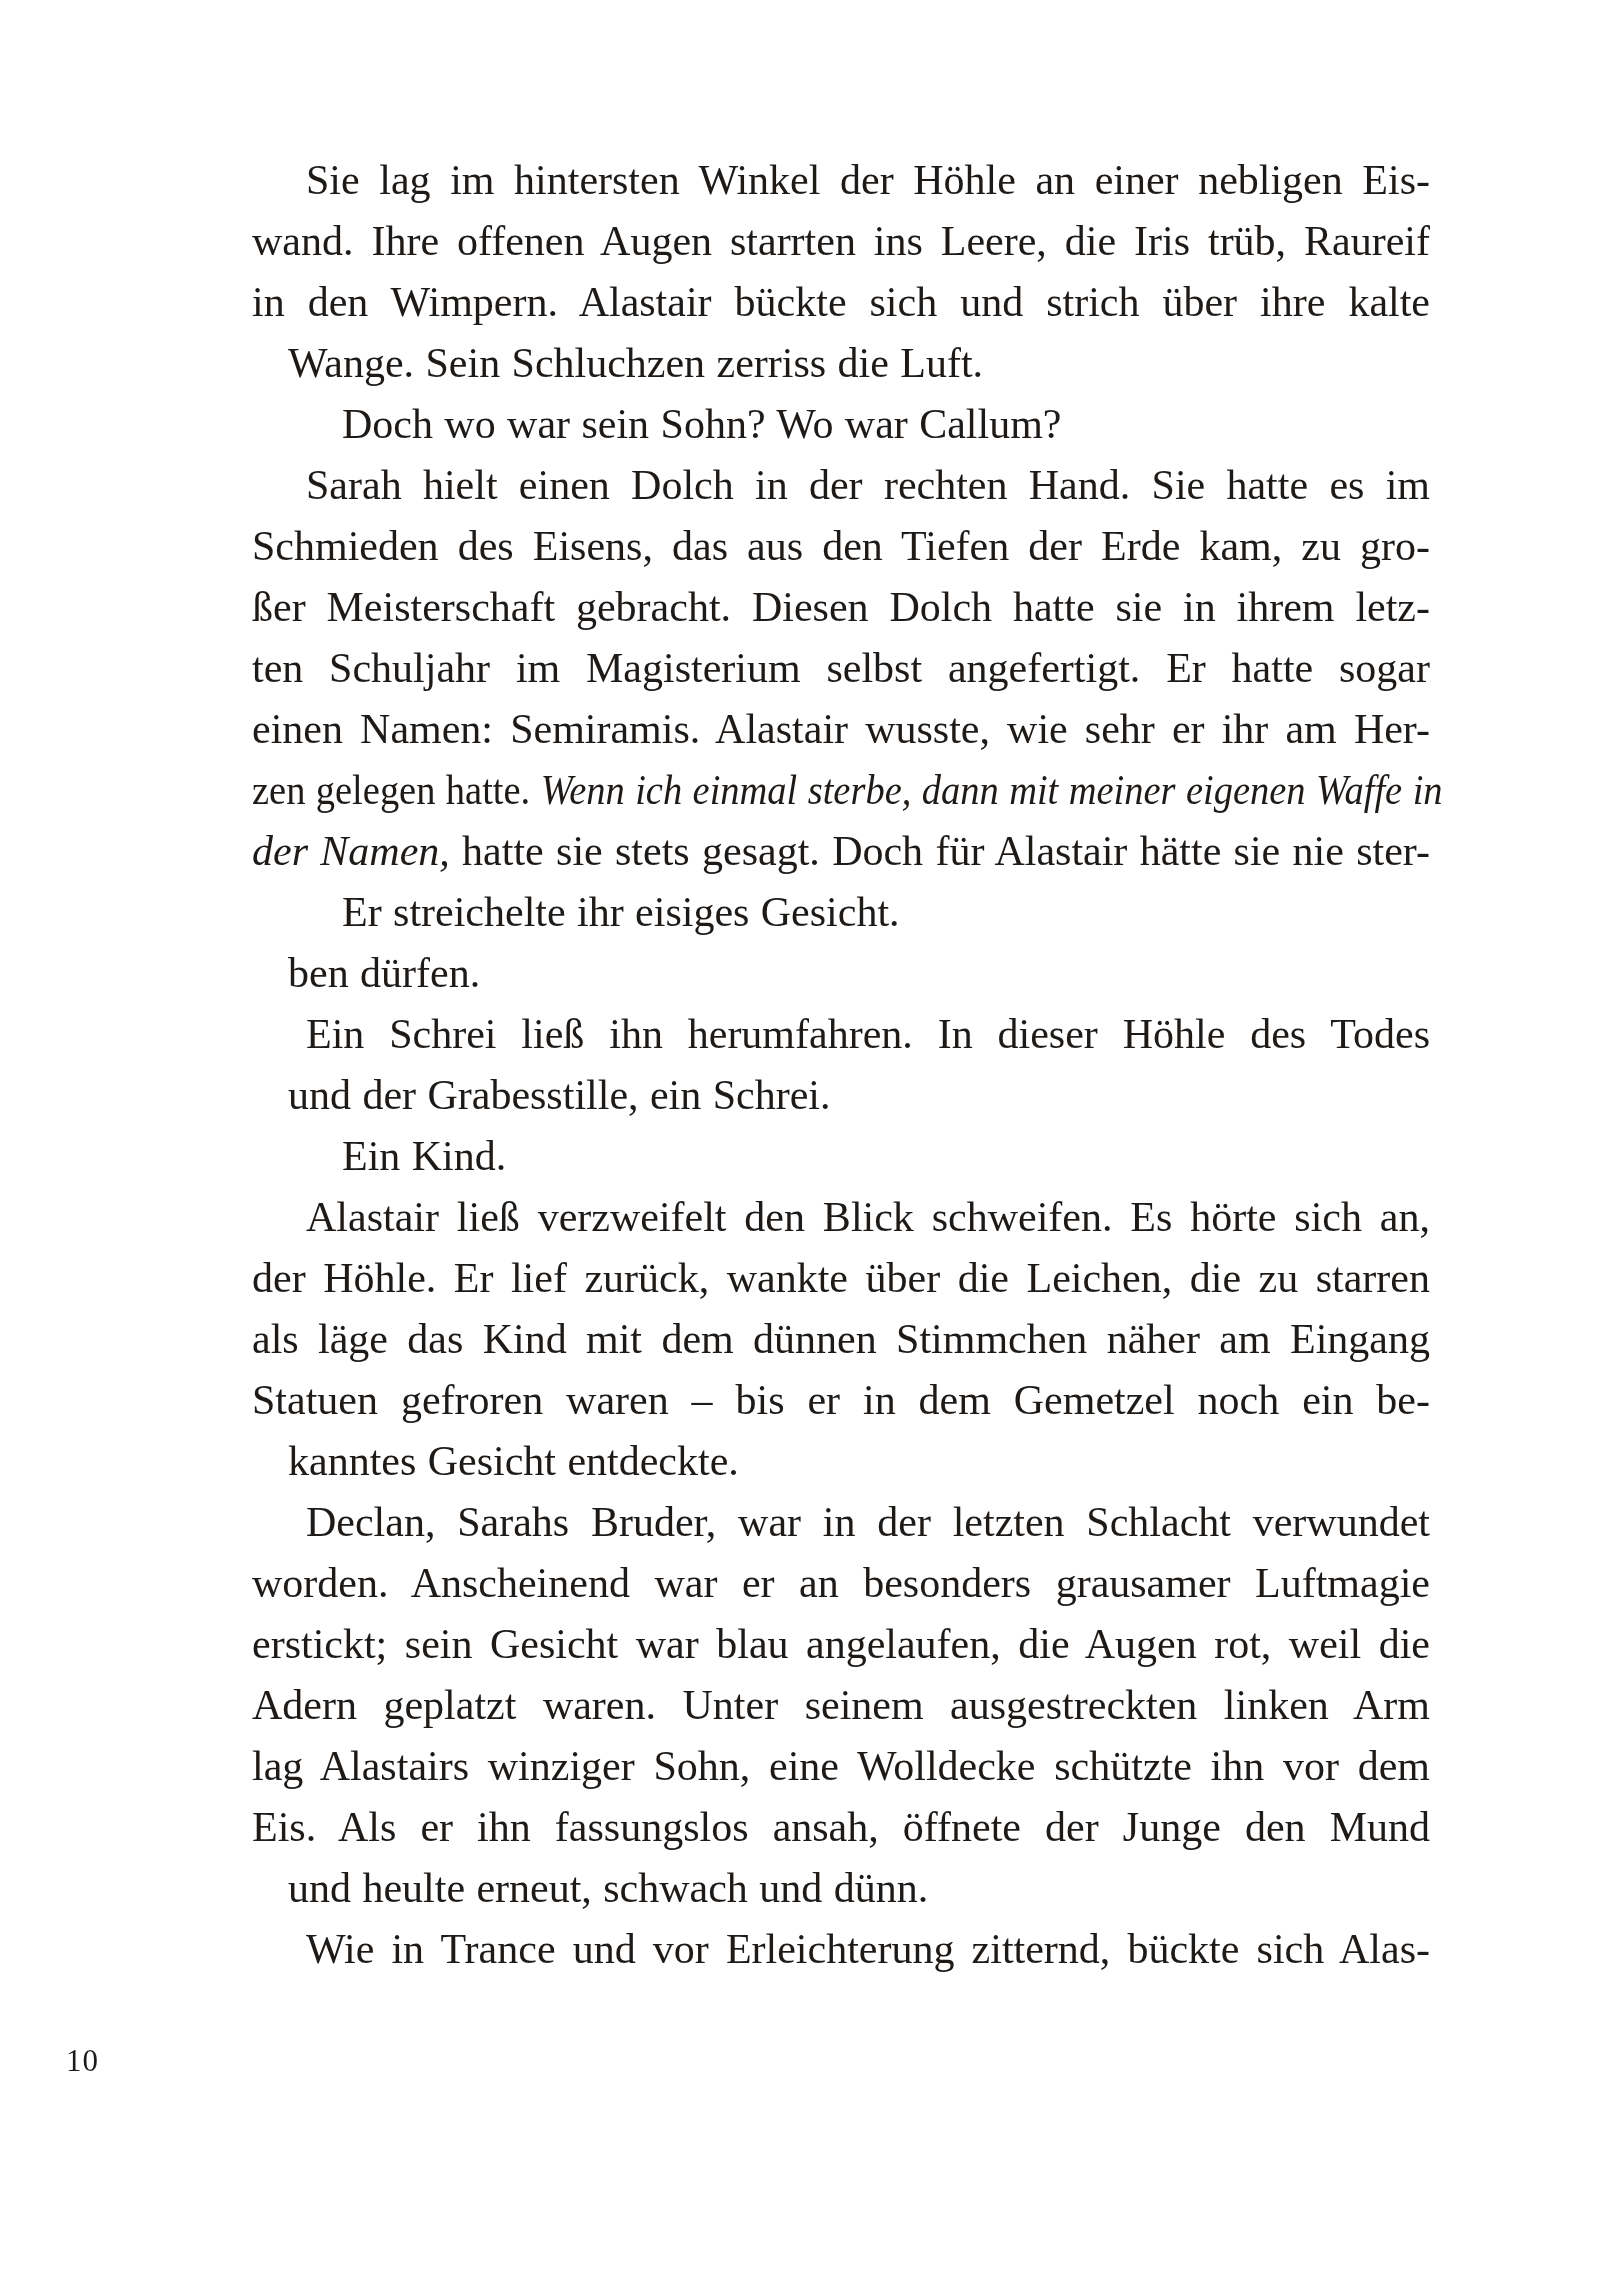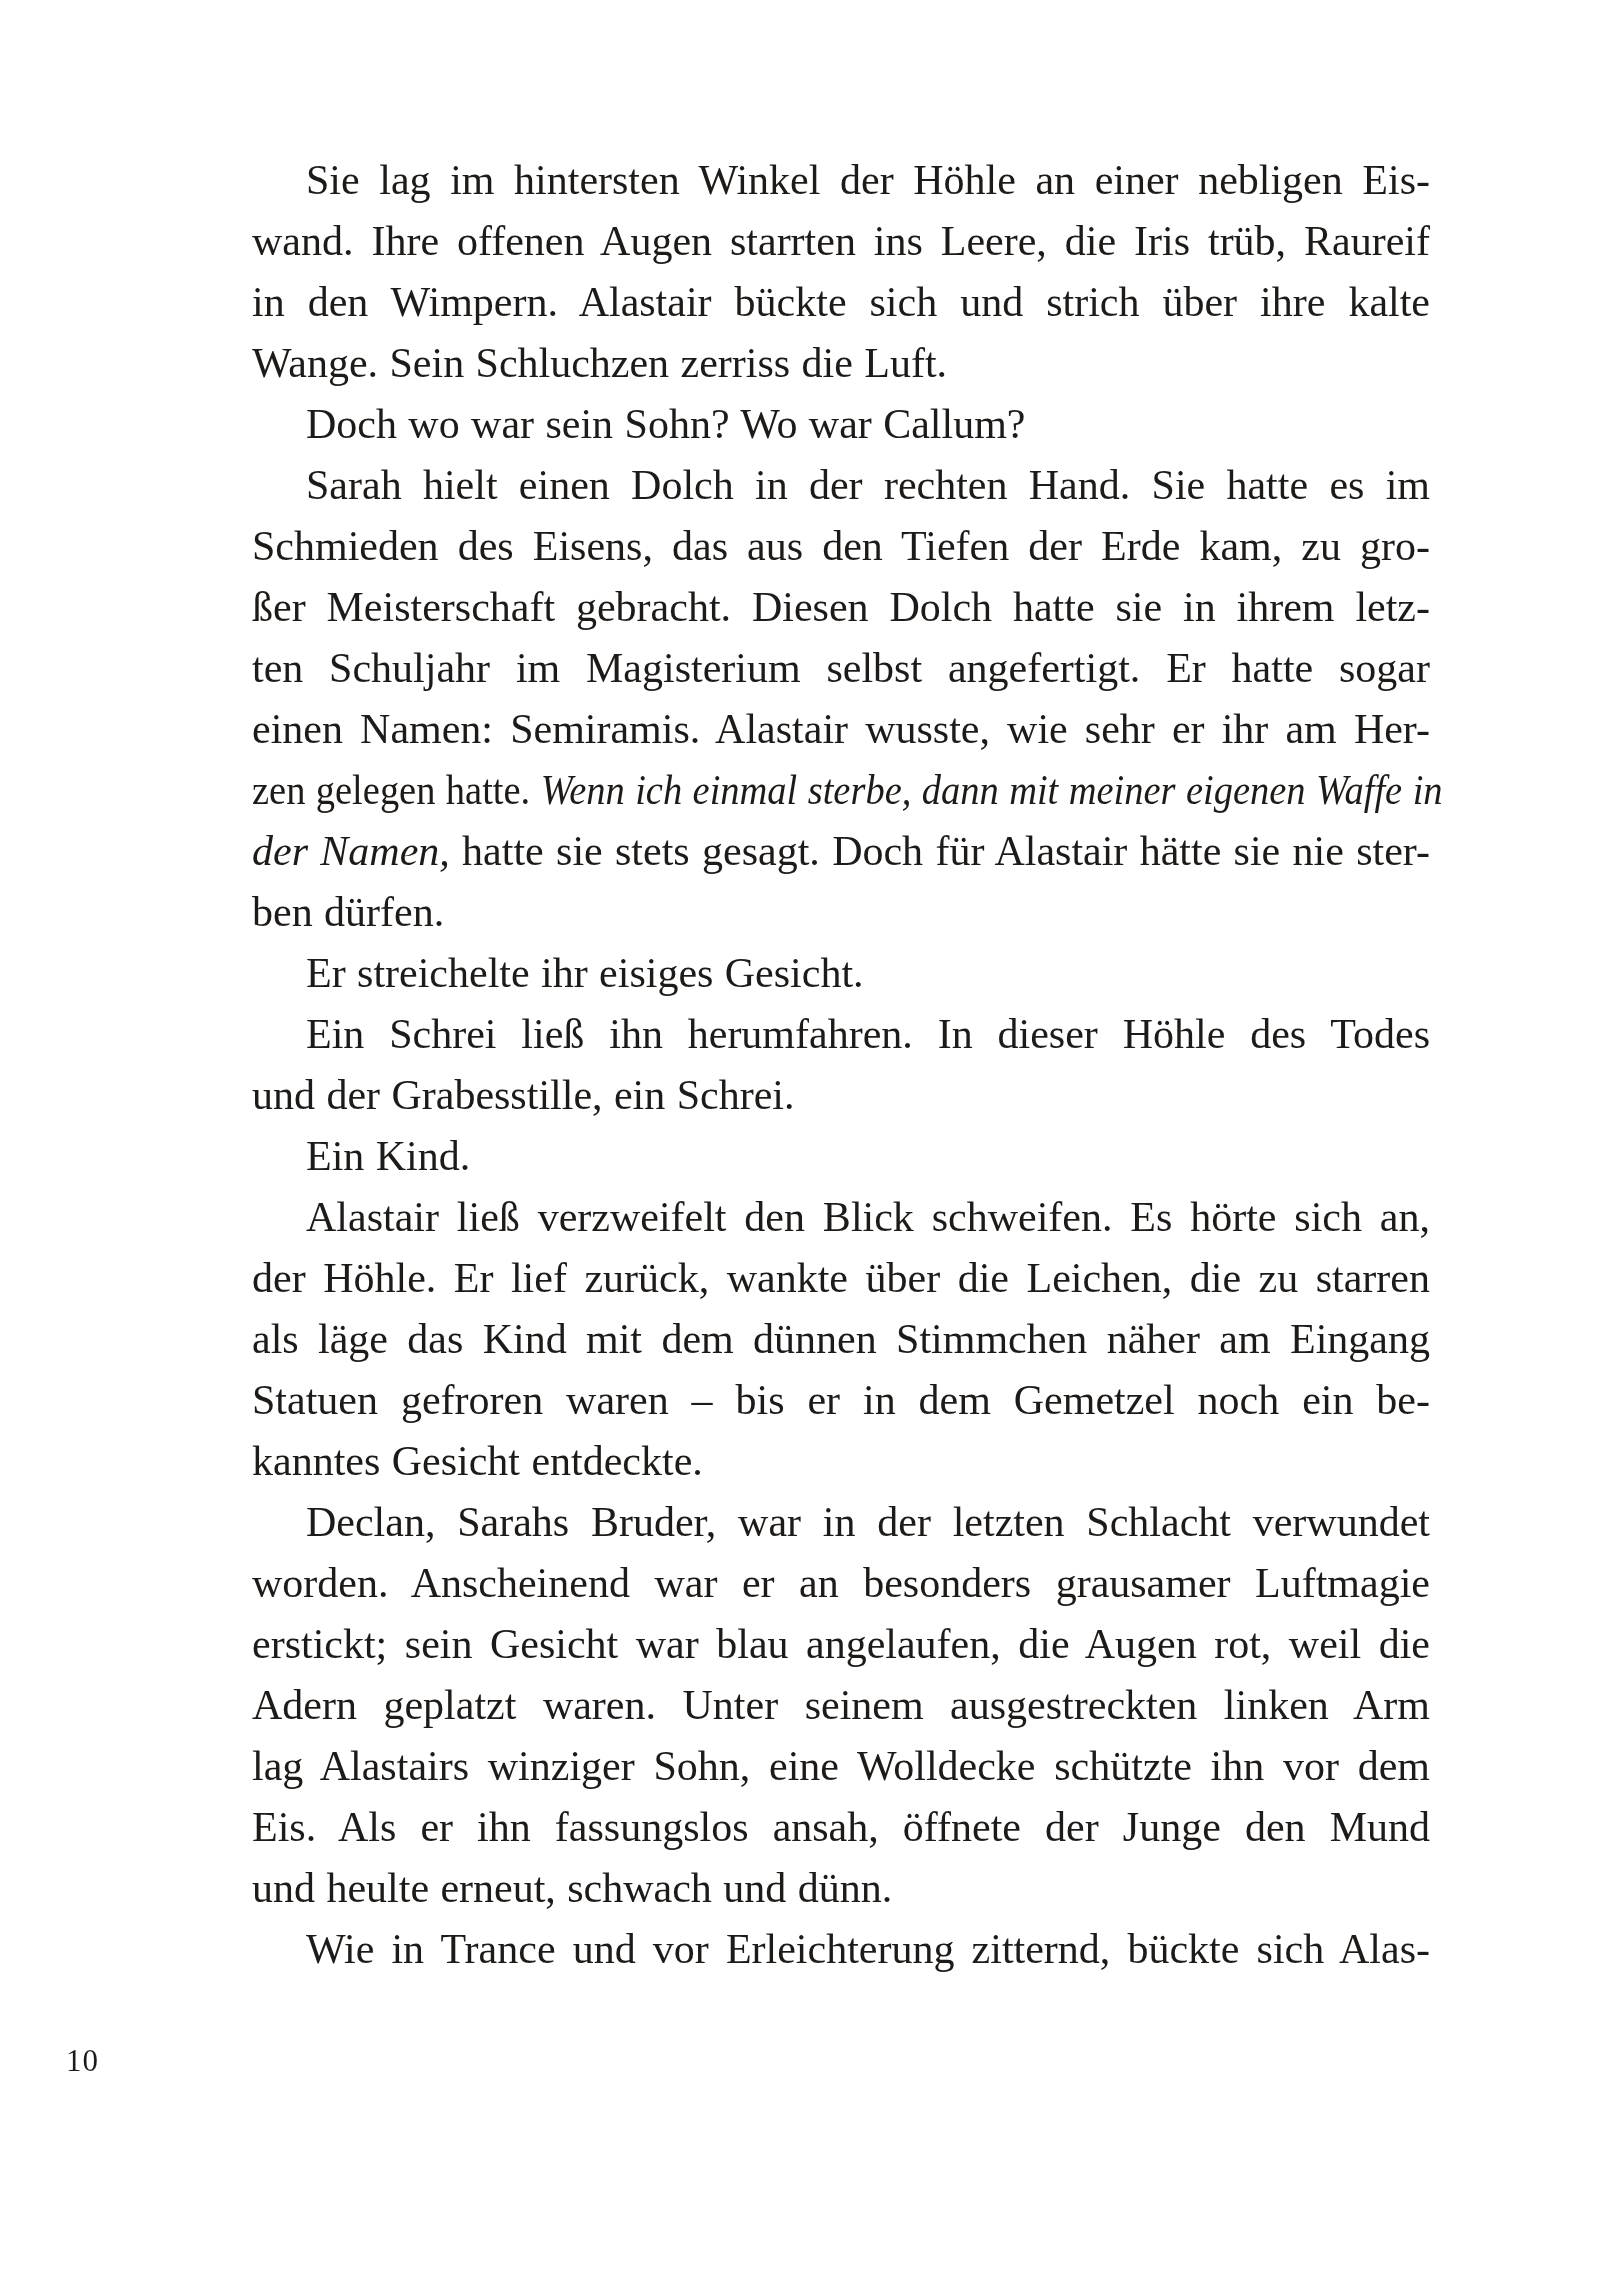--- a/index.html
+++ b/index.html
@@ -12,21 +12,21 @@
     position: absolute; left: 252px; top: 150px; width: 1178px;
     font-family: "Liberation Serif", "DejaVu Serif", serif;
     font-size: 42px; color: #1e1a17;
   }
   .line {
     height: 61px; line-height: 61px;
     white-space: nowrap; overflow: visible;
     text-align: justify; text-align-last: justify;
     word-spacing: 0.9px;
   }
-  .line.last { text-align-last: left; }
+  .line.last { text-align-last: left; margin-left: 36px; }
   .line.indent { padding-left: 54px; }
   .seg.italic { font-style: italic; }
   .page-number {
     position: absolute; left: 0; width: 1613px; top: 2043px;
     padding-left: 66px; box-sizing: border-box;
     font-family: "Liberation Serif", "DejaVu Serif", serif;
     font-size: 31px; color: #1e1a17; letter-spacing: 0.9px;
     font-variant: small-caps;
   }
 </style>
@@ -40,22 +40,22 @@
       <div class="line"><span class="seg">in den Wimpern. Alastair bückte sich und strich über ihre kalte</span></div>
       <div class="line last"><span class="seg">Wange. Sein Schluchzen zerriss die Luft.</span></div>
       <div class="line indent last"><span class="seg">Doch wo war sein Sohn? Wo war Callum?</span></div>
       <div class="line indent"><span class="seg">Sarah hielt einen Dolch in der rechten Hand. Sie hatte es im</span></div>
       <div class="line"><span class="seg">Schmieden des Eisens, das aus den Tiefen der Erde kam, zu gro-</span></div>
       <div class="line"><span class="seg">ßer Meisterschaft gebracht. Diesen Dolch hatte sie in ihrem letz-</span></div>
       <div class="line"><span class="seg">ten Schuljahr im Magisterium selbst angefertigt. Er hatte sogar</span></div>
       <div class="line"><span class="seg">einen Namen: Semiramis. Alastair wusste, wie sehr er ihr am Her-</span></div>
       <div class="line" style="transform-origin: left center; white-space: nowrap; text-align-last: left; transform: scaleX(0.9158); width: 1286px;"><span class="seg">zen gelegen hatte. </span><span class="seg italic">Wenn ich einmal sterbe, dann mit meiner eigenen Waffe in</span></div>
       <div class="line"><span class="seg italic">der Namen,</span><span class="seg"> hatte sie stets gesagt. Doch für Alastair hätte sie nie ster-</span></div>
+      <div class="line indent last"><span class="seg">Er streichelte ihr eisiges Gesicht.</span></div>
       <div class="line last"><span class="seg">ben dürfen.</span></div>
-      <div class="line indent last"><span class="seg">Er streichelte ihr eisiges Gesicht.</span></div>
       <div class="line indent"><span class="seg">Ein Schrei ließ ihn herumfahren. In dieser Höhle des Todes</span></div>
       <div class="line last"><span class="seg">und der Grabesstille, ein Schrei.</span></div>
       <div class="line indent last"><span class="seg">Ein Kind.</span></div>
       <div class="line indent"><span class="seg">Alastair ließ verzweifelt den Blick schweifen. Es hörte sich an,</span></div>
       <div class="line"><span class="seg">der Höhle. Er lief zurück, wankte über die Leichen, die zu starren</span></div>
       <div class="line"><span class="seg">als läge das Kind mit dem dünnen Stimmchen näher am Eingang</span></div>
       <div class="line"><span class="seg">Statuen gefroren waren – bis er in dem Gemetzel noch ein be-</span></div>
       <div class="line last"><span class="seg">kanntes Gesicht entdeckte.</span></div>
       <div class="line indent"><span class="seg">Declan, Sarahs Bruder, war in der letzten Schlacht verwundet</span></div>
       <div class="line"><span class="seg">worden. Anscheinend war er an besonders grausamer Luftmagie</span></div>

